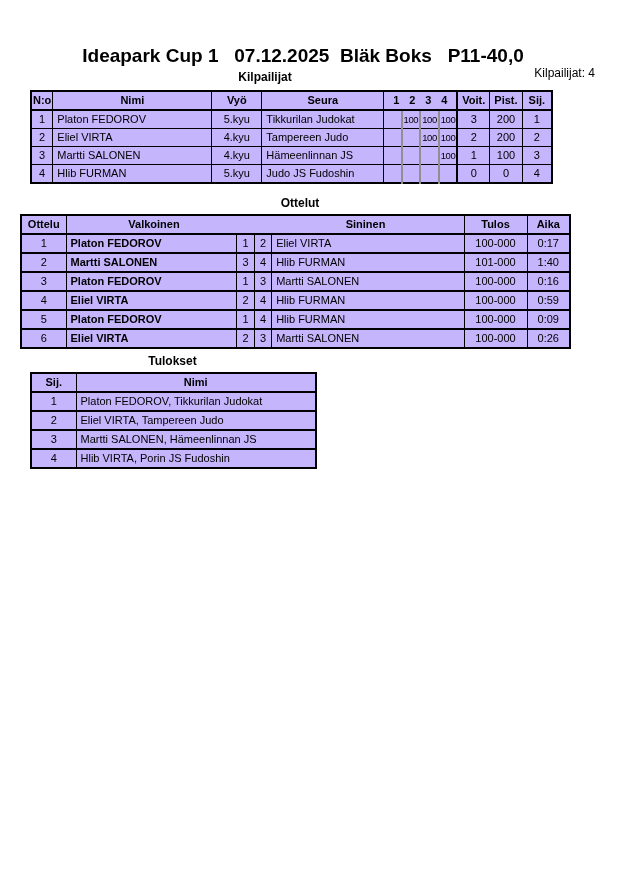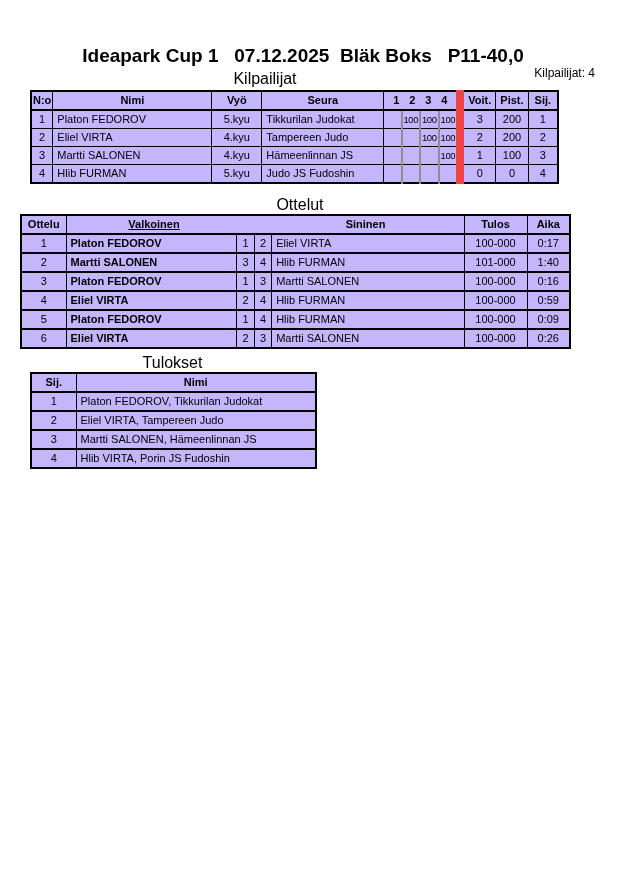--- a/index.html
+++ b/index.html
@@ -1,38 +1,38 @@
 <!DOCTYPE html>
 <html><head>
 <meta charset="utf-8">
 <style>
   html,body{margin:0;padding:0;background:#fff;}
   body{width:630px;height:891px;position:relative;font-family:"Liberation Sans",sans-serif;color:#000;}
   .abs{position:absolute;}
   .page-title{top:45px;left:0;width:606px;text-align:center;font-weight:bold;font-size:19px;white-space:pre;letter-spacing:0;}
   .count-label{top:66px;left:495px;width:100px;text-align:right;font-size:12px;}
-  .sec-label{font-weight:normal;font-size:16px;text-align:center;}
+  .sec-label{font-weight:bold;font-size:12px;text-align:center;}
   #sec-kilpailijat{top:70px;left:0;width:530px;}
   #sec-ottelut{top:196px;left:0;width:600px;}
   #sec-tulokset{top:354px;left:30px;width:285px;}
   table{position:absolute;border-collapse:collapse;table-layout:fixed;background:#c4b5fd;}
   table{border:2px solid #000;}
   td{border:1px solid #000;font-size:11px;padding:0 4px;overflow:hidden;white-space:nowrap;height:17px;line-height:17px;vertical-align:middle;}
   thead td{font-weight:bold;border-bottom:2px solid #000;text-align:center;}
   .ctr{text-align:center;padding:0;}
   .b{font-weight:bold;}
   
   .t1{left:30px;top:90px;}
   .t1 td.sc{font-size:9.5px;letter-spacing:-0.4px;text-align:center;padding:0;}
   .t1 td.g{border-left:2px solid #8f8f8f;}
-  .t1 td.wl{border-left:8px solid #ef4444;}
+  .t1 td.wl{border-left:2px solid #ef4444;}
   .hflex{display:flex;padding:0 !important;}
   .hflex span{display:block;text-align:center;}
   .hsc span{width:16px;}
-  .hwb .w{width:167px;text-decoration:underline;} .hwb .sp{width:34px;} .hwb .s{width:188px;}
+  .hwb .w{width:167px;} .hwb .sp{width:34px;} .hwb .s{width:188px;}
   
   .t2{left:20px;top:214px;}
   .t2 tbody td{border-bottom:2px solid #000;}
   
   .t3{left:30px;top:372px;}
   .t3 tbody td{border-bottom:2px solid #000;}
 </style>
 </head>
 <body>
 

